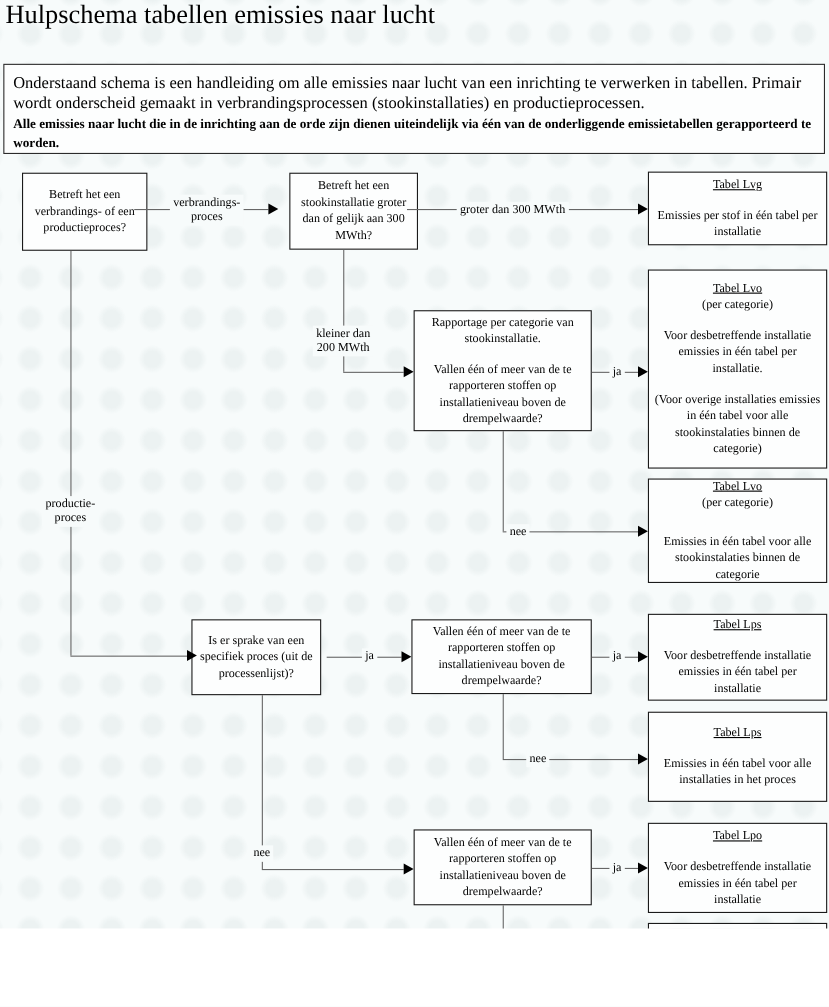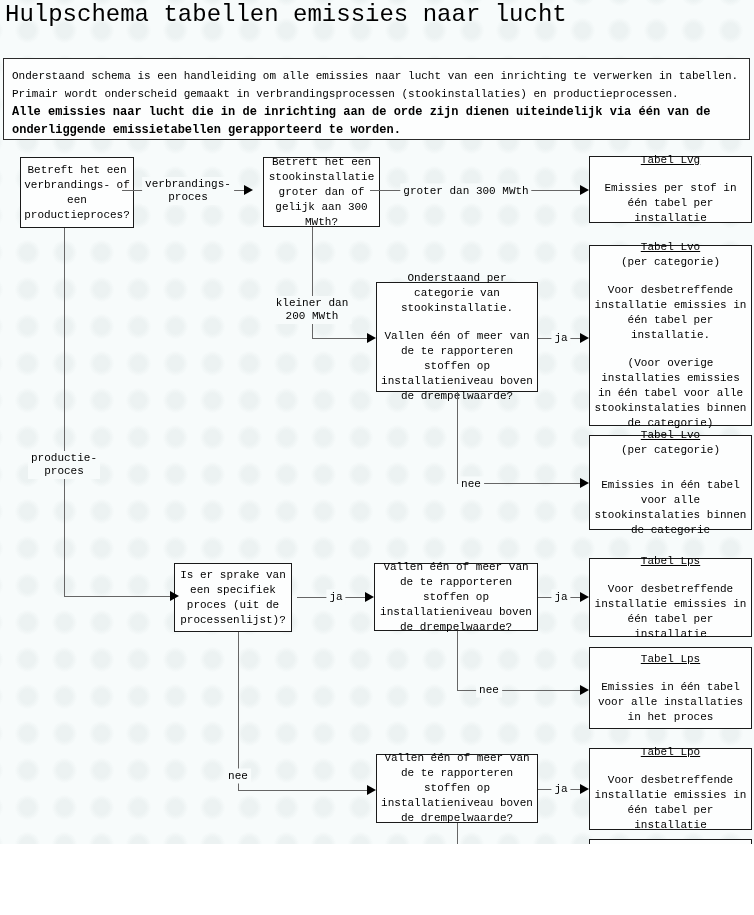--- a/index.html
+++ b/index.html
@@ -1,28 +1,28 @@
 <!DOCTYPE html>
 <html><head>
 <meta charset="utf-8">
 <style>
   html,body { margin:0; padding:0; }
   .canvas {
     position:relative; width:754px; height:844px; overflow:hidden;
     background-color:#f7fbfb;
     background-image: radial-gradient(circle 13px at center, #ecf2f2 55%, rgba(236,242,242,0) 100%);
     background-size:37px 37px; background-position:9px 12px;
-    font-family:Liberation Mono, monospace; color:#000;
+    font-family:Liberation Serif, serif; color:#000;
   }
   .page-title { position:absolute; left:5px; top:1px; font-size:24px; font-weight:400; white-space:nowrap; }
   .intro {
     position:absolute; left:3px; top:58px; width:747px; height:82px; box-sizing:border-box;
     background:#fdfefe; border:1px solid #2b2b2b; padding:8px 10px 6px 8px;
   }
-  .intro-normal { font-size:11px; line-height:18px; }
+  .intro-normal { font-size:15px; line-height:18px; }
   .intro-bold { font-size:12px; line-height:18px; font-weight:bold; }
   .box {
     position:absolute; box-sizing:border-box; background:#fdfefe; border:1px solid #1a1a1a;
     display:flex; flex-direction:column; justify-content:center; align-items:center;
     text-align:center; font-size:11px; line-height:15px; padding:2px 4px;
   }
   .t-title { text-decoration:underline; }
   .t-para { margin-top:13px; }
   .hline { position:absolute; height:1px; background:#666; }
   .vline { position:absolute; width:1px; background:#666; }
@@ -44,21 +44,21 @@
     <div class="intro-bold">Alle emissies naar lucht die in de inrichting aan de orde zijn dienen uiteindelijk via één van de onderliggende emissietabellen gerapporteerd te worden.</div>
   </div>
 
   <div class="box" style="left:20px;top:157px;width:114px;height:71px">Betreft het een verbrandings- of een productieproces?</div>
   <div class="box" style="left:263px;top:157px;width:117px;height:70px">Betreft het een stookinstallatie groter dan of gelijk aan 300 MWth?</div>
   <div class="box" style="left:174px;top:563px;width:118px;height:69px">Is er sprake van een specifiek proces (uit de processenlijst)?</div>
   <div class="box" style="left:374px;top:563px;width:164px;height:68px">Vallen één of meer van de te rapporteren stoffen op installatieniveau boven de drempelwaarde?</div>
   <div class="box" style="left:376px;top:754px;width:162px;height:69px">Vallen één of meer van de te rapporteren stoffen op installatieniveau boven de drempelwaarde?</div>
 
   <div class="box" style="left:376px;top:282px;width:162px;height:110px">
-    <div>Onderstaand per categorie van stookinstallatie.</div>
+    <div>Rapportage per categorie van stookinstallatie.</div>
     <div class="t-para">Vallen één of meer van de te rapporteren stoffen op installatieniveau boven de drempelwaarde?</div>
   </div>
 
   <div class="box" style="left:589px;top:156px;width:163px;height:67px">
     <div class="t-title">Tabel Lvg</div>
     <div class="t-para">Emissies per stof in één tabel per installatie</div>
   </div>
 
   <div class="box" style="left:589px;top:245px;width:163px;height:181px">
     <div class="t-title">Tabel Lvo</div>

